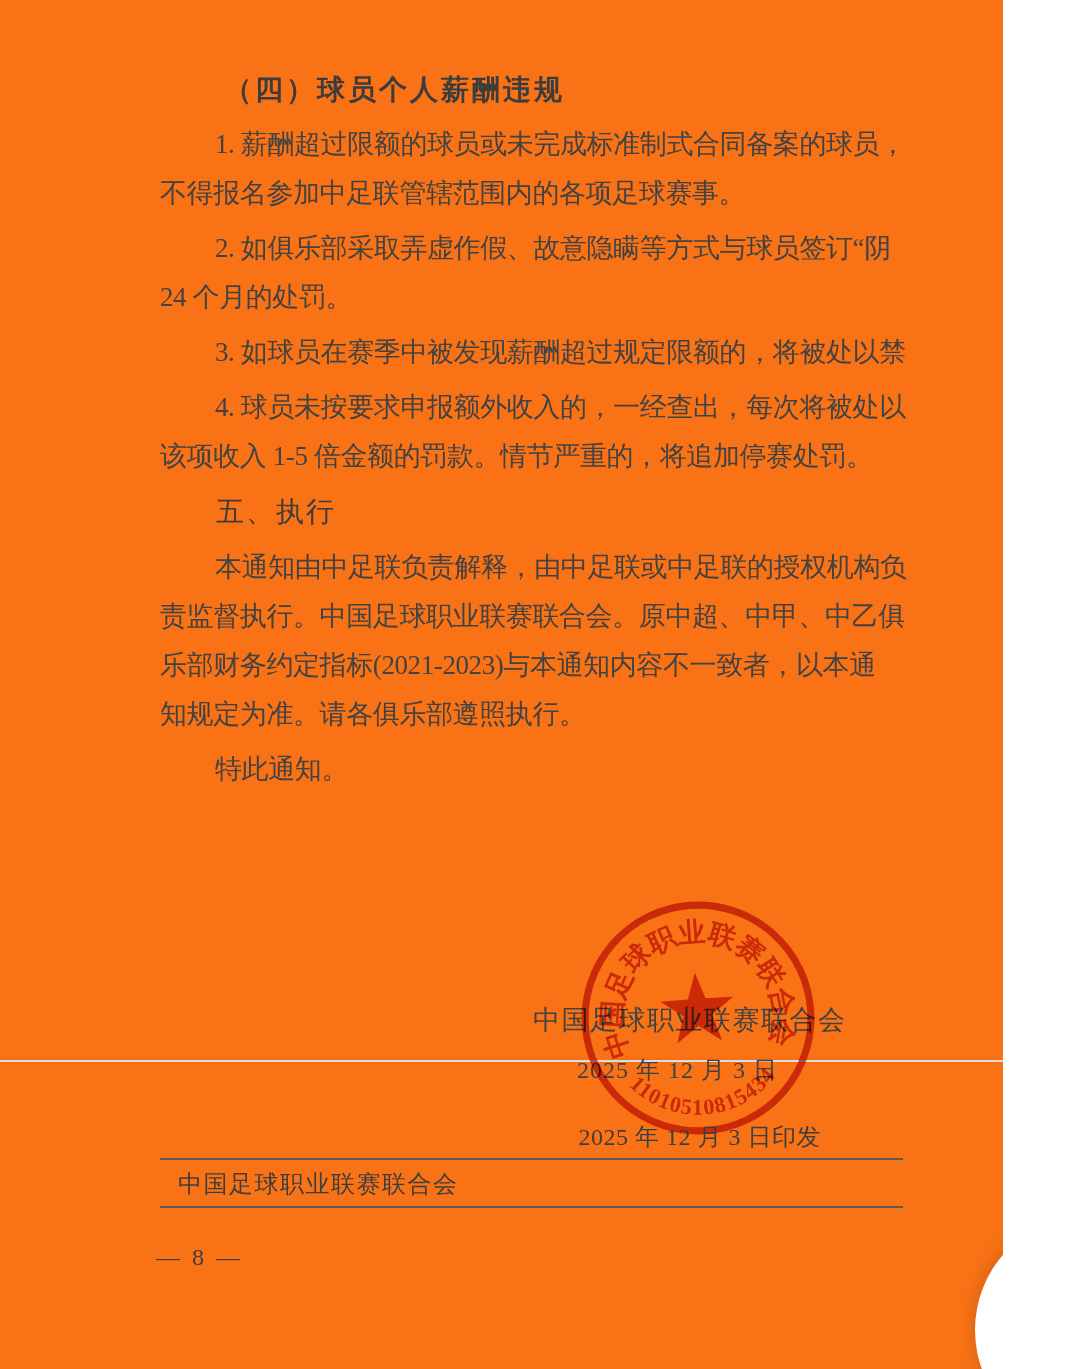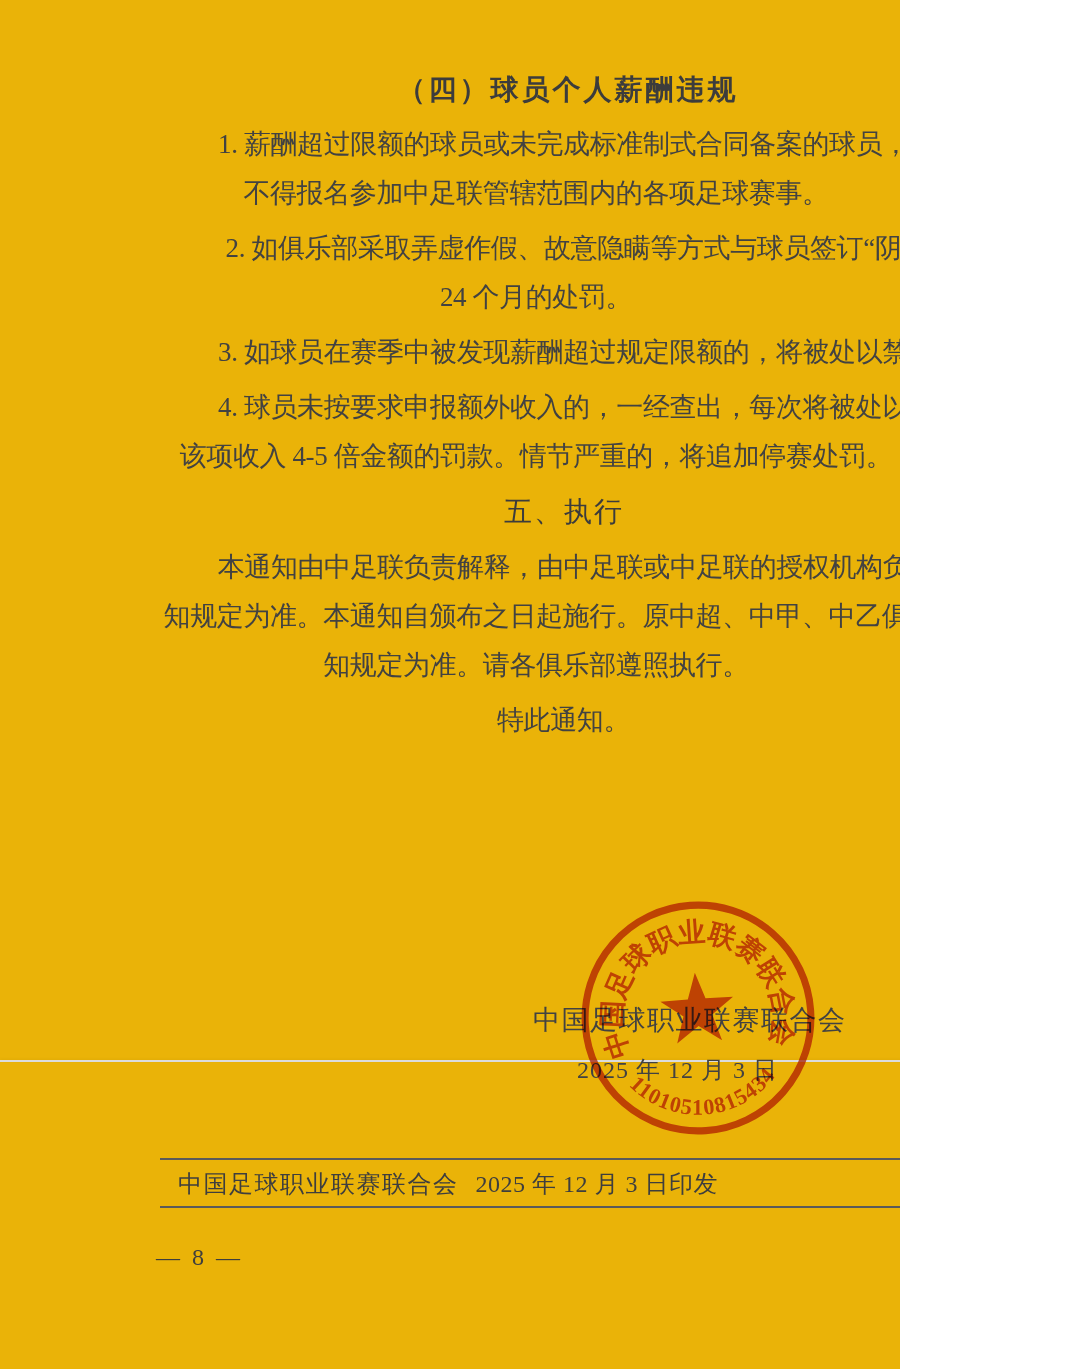--- a/index.html
+++ b/index.html
@@ -1,22 +1,21 @@
 <!DOCTYPE html>
 <html><head>
 <meta charset="utf-8">
 <style>
   * { margin:0; padding:0; box-sizing:border-box; }
   html,body { background:#ffffff; }
   .page {
-    position:relative; width:900px; height:1369px;
-    background:#eab308; overflow:hidden;
+    position:relative; width:1003px; height:1369px;
+    background:#f97316; overflow:hidden;
     font-family:"Liberation Serif","DejaVu Serif",serif;
     color:#3a3a3a;
-    text-align:center;
   }
   
   .doc { position:absolute; left:160px; top:60px; width:752px; }
   .line { font-size:27px; letter-spacing:-0.4px; height:49px; line-height:49px; white-space:nowrap; color:#424242; }
   .indent { text-indent:55px; }
   .pstart { margin-top:6px; }
   .h4 { font-weight:700; font-size:28px; letter-spacing:3px; height:60px; line-height:60px; text-indent:64px; color:#3c3c3c; }
   .h5 { font-weight:400; font-size:28px; letter-spacing:2px; height:50px; line-height:50px; margin-top:6px; text-indent:56px; color:#3c3c3c; }
 
   
@@ -30,21 +29,21 @@
   
   .seal { position:absolute; left:572px; top:892px; width:252px; height:252px;
     opacity:0.88; mix-blend-mode:multiply; transform:rotate(-4deg); }
   .seal text { font-family:"Liberation Serif","DejaVu Serif",serif; font-weight:700; }
 
   
   .frule { position:absolute; left:160px; width:743px; height:2px; background:#5a5a5a; }
   .frule-top { top:1158px; }
   .frule-bottom { top:1206px; }
   .footer-org { position:absolute; left:178px; top:1168px; font-size:24px; letter-spacing:1.5px; color:#3e3e3e; white-space:nowrap; }
-  .footer-issue { position:absolute; right:182px; top:1168px; font-size:24px; letter-spacing:0.5px; color:#3e3e3e; white-space:nowrap; }
+  .footer-issue { position:absolute; right:182px; top:1121px; font-size:24px; letter-spacing:0.5px; color:#3e3e3e; white-space:nowrap; }
   .pagenum { position:absolute; left:156px; top:1244px; font-size:24px; letter-spacing:3px; color:#3e3e3e; }
 
   
   .fab { position:absolute; left:975px; top:1215px; width:230px; height:230px;
     background:#ffffff; border-radius:50%;
     box-shadow:-2px -2px 18px rgba(0,0,0,0.14); cursor:pointer; }
   .fab-icon { position:absolute; left:45px; top:49px; width:32px; }
   .fab-icon .bar { width:32px; height:6px; background:#141414; border-radius:1px; margin-bottom:5px; }
   .fab-icon .bar:last-child { margin-bottom:0; }
 </style>
@@ -56,24 +55,25 @@
   <div class="pagebreak"></div>
 
   <div class="doc">
     <div class="line h4">（四）球员个人薪酬违规</div>
     <div class="line indent">1. 薪酬超过限额的球员或未完成标准制式合同备案的球员，</div>
     <div class="line">不得报名参加中足联管辖范围内的各项足球赛事。</div>
     <div class="line indent pstart">2. 如俱乐部采取弄虚作假、故意隐瞒等方式与球员签订“阴</div>
     <div class="line">24 个月的处罚。</div>
     <div class="line indent pstart">3. 如球员在赛季中被发现薪酬超过规定限额的，将被处以禁</div>
     <div class="line indent pstart">4. 球员未按要求申报额外收入的，一经查出，每次将被处以</div>
-    <div class="line">该项收入 4-5 倍金额的罚款。情节严重的，将追加停赛处罚。</div>
+    <div class="line">该项收入 1-5 倍金额的罚款。情节严重的，将追加停赛处罚。</div>
     <div class="line h5">五、执行</div>
     <div class="line indent pstart">本通知由中足联负责解释，由中足联或中足联的授权机构负</div>
-    <div class="line">知规定为准。本通知自颁布之日起施行。原中超、中甲、中乙俱</div>
+    <div class="line">责监督执行。中国足球职业联赛联合会。原中超、中甲、中乙俱</div>
+    <div class="line">乐部财务约定指标(2021-2023)与本通知内容不一致者，以本通</div>
     <div class="line">知规定为准。请各俱乐部遵照执行。</div>
     <div class="line indent pstart">特此通知。</div>
   </div>
 
   <div class="sig-org">中国足球职业联赛联合会</div>
   <div class="sig-date">2025 年 12 月 3 日</div>
 
   <svg class="seal" viewBox="0 0 250 250" aria-hidden="true">
     <defs>
       <path id="sealArcTop" d="M 56.1 157.1 A 76 76 0 1 1 193.9 157.1" fill="none"></path>

